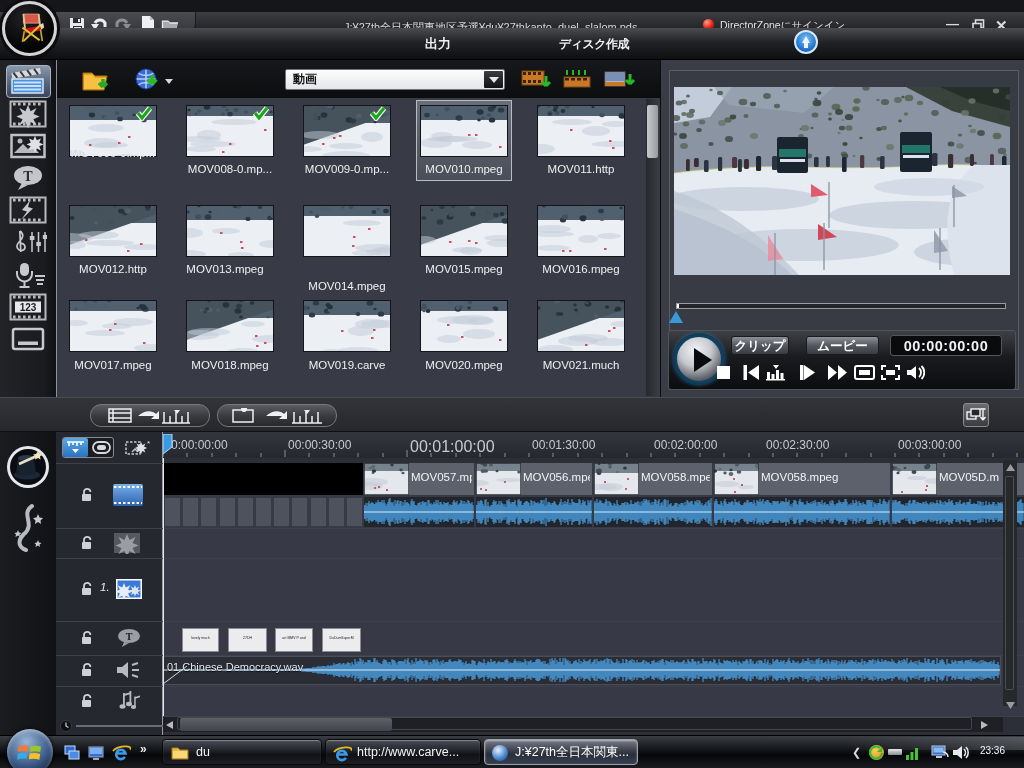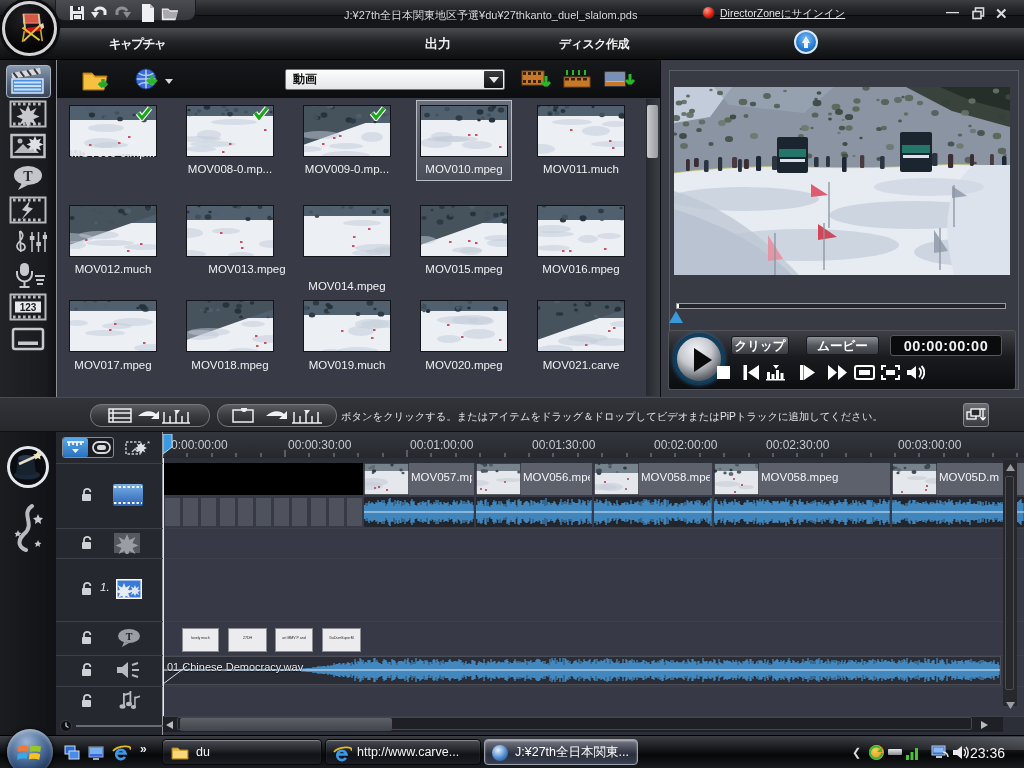--- a/index.html
+++ b/index.html
@@ -1,17 +1,17 @@
 <!DOCTYPE html>
 <html><head><meta charset="utf-8"><style>
 *{margin:0;padding:0;box-sizing:border-box}
 html,body{width:1024px;height:768px;overflow:hidden;background:#000;font-family:"Liberation Sans",sans-serif}
 #app{position:relative;width:1024px;height:768px;background:#15161a}
 
-#titlebar{position:absolute;left:0;top:0;width:1024px;height:16px;background:linear-gradient(#3c3e42,#26282c 55%,#1b1c20);border-bottom:1px solid #0a0a0c}
+#titlebar{position:absolute;left:0;top:12px;width:1024px;height:28px;background:linear-gradient(#3c3e42,#26282c 55%,#1b1c20);border-bottom:1px solid #0a0a0c}
 #icontray{position:absolute;left:55px;top:0;width:141px;height:21px;background:linear-gradient(#4a4c52,#34363c);border-radius:0 0 9px 9px;border:1px solid #1a1b1e;border-top:none}
 .tico{position:absolute;top:3px;width:20px;height:20px;color:#e8e8ec}
 #ptitle{position:absolute;left:344px;top:8px;width:330px;white-space:nowrap;color:#d6d7da;font-size:11px;letter-spacing:0}
 #dzone{position:absolute;left:703px;top:7px;color:#e2e3e6;font-size:10.5px;text-decoration:underline}
 #dzdot{position:absolute;left:702px;top:6px;width:13px;height:13px;border-radius:50%;background:radial-gradient(circle at 35% 30%,#ff9a8a,#e01808 60%,#8a0a00);border:1px solid #333}
 .winbtn{position:absolute;top:8px;color:#dcdce0;font-size:13px;font-weight:bold}
 
 #logo{position:absolute;left:2px;top:1px;width:55px;height:55px;border-radius:50%;background:radial-gradient(circle at 40% 28%,#222226,#050506 65%);border:3px solid #d4d4d6;box-shadow:0 0 0 3px #0c0c0e,0 2px 5px rgba(0,0,0,.8);z-index:60}
 
 #tabbar{position:absolute;left:0;top:28px;width:1024px;height:32px;background:linear-gradient(#4a4c50,#222326 45%,#0e0f11);border-bottom:1px solid #000}
@@ -60,21 +60,21 @@
 #tlruler{position:absolute;left:163px;top:0;width:861px;height:26px;background:linear-gradient(#34363e,#26282e);color:#c8cad2;font-size:11.5px}
 #tracks{position:absolute;left:163px;top:26px;width:861px;height:264px}
 #vscroll2{position:absolute;left:1003px;top:28px;width:14px;height:246px;background:#26282c}
 #hscroll{position:absolute;left:163px;top:285px;width:840px;height:15px;background:#1e2025}
 #hthumb{position:absolute;left:17px;top:1px;width:212px;height:13px;background:linear-gradient(#5e6068,#42444c);border-radius:2px}
 .sarr{position:absolute}
 
 #taskbar{position:absolute;left:0;top:735px;width:1024px;height:33px;background:linear-gradient(#3a3d42,#17181c 40%,#060708 60%,#1a1c20);border-top:1px solid #000}
 .tkbtn{position:absolute;top:3px;height:26px;background:linear-gradient(#4a4c54,#26282e 40%,#101216 60%,#1c1e24);border:1px solid #07080a;border-radius:4px;color:#f2f3f5;font-size:12.5px;line-height:25px;box-shadow:inset 0 1px 1px rgba(255,255,255,.35)}
 #orb{position:absolute;left:7px;top:-7px;width:46px;height:46px;border-radius:50%;background:radial-gradient(circle at 42% 28%,#9ab4d4,#3a5a86 55%,#16233a 85%);box-shadow:0 1px 5px #000,inset 0 2px 4px rgba(255,255,255,.5);z-index:9}
-#clock{position:absolute;right:19px;top:9px;color:#f4f5f8;font-size:14px}
+#clock{position:absolute;right:19px;top:9px;color:#f4f5f8;font-size:10px}
 svg{display:block}
 </style></head><body>
 <div id="app">
 
 <div id="titlebar">
   <div id="icontray"></div>
   <svg class="tico" style="left:67px" viewBox="0 0 20 20">
         <path fill="#e8e8ec" d="M3 3h13l1 1v13H3z"></path>
         <rect x="6" y="3" width="8" height="5" fill="#2a2c30"></rect>
         <rect x="11" y="4" width="2" height="3" fill="#e8e8ec"></rect>
@@ -114,21 +114,20 @@
     <path d="M5 1 L7 1 L9 18 L7 18Z" fill="#d8c890"></path>
         <path d="M22 1 L24 1 L26 18 L24 18Z" fill="#d8c890"></path>
     <path d="M7 17 L26 14 L27 19 L8 22Z" fill="#cc1414"></path>
     <path d="M5 16 L24 30 M24 14 L6 31" stroke="#e0c030" stroke-width="2.2"></path>
     <path d="M7 20 L5 32 M25 18 L27 31" stroke="#c8a820" stroke-width="1.8"></path>
     <path d="M24 13 L28 11 L29 16 L26 18Z" fill="#e8d8b0"></path>
   </svg>
 </div>
 
 <div id="tabbar">
-  <div class="tab" style="left:87px;width:100px;letter-spacing:-1.5px;font-size:12.5px">キャプチャ</div>
   <div class="tab" style="left:398px;width:80px;font-size:13px">出力</div>
   <div class="tab" style="left:544px;width:100px;letter-spacing:-0.5px;font-size:12px">ディスク作成</div>
 </div>
 <div id="pdicon"></div>
 
 <div id="sidebar">
   <div id="sisel"></div>
   <svg class="sico" style="top:8px" viewBox="0 0 38 28">
 <g transform="rotate(-10 8 8)">
           <rect x="3" y="4" width="29" height="6" fill="#d8d9dc"></rect>
@@ -414,21 +413,21 @@
         <ellipse cx="3" cy="44" rx="15" ry="5" fill="#c2cbd8" opacity=".5"></ellipse>
         <ellipse cx="59" cy="26" rx="14" ry="5" fill="#c2cbd8" opacity=".5"></ellipse>
         <ellipse cx="78" cy="19" rx="13" ry="3" fill="#c2cbd8" opacity=".5"></ellipse>
         <ellipse cx="35" cy="17" rx="20" ry="3" fill="#c2cbd8" opacity=".5"></ellipse>
         <ellipse cx="77" cy="39" rx="23" ry="3" fill="#c2cbd8" opacity=".5"></ellipse>
         <rect x="72" y="35" width="2.5" height="2" fill="#cc5060"></rect>
         <rect x="75" y="42" width="2.5" height="2" fill="#cc5060"></rect>
         <rect x="33" y="24" width="2.5" height="2" fill="#cc5060"></rect>
         <rect width="88" height="52" fill="none" stroke="#14151a" stroke-width="2"></rect>
       </svg>
-<div class="tlabel" style="left:464px;top:103px">MOV011.much</div>
+<div class="tlabel" style="left:464px;top:103px">MOV011.http</div>
 <svg style="position:absolute;left:12px;top:145px" width="88" height="52" viewBox="0 0 88 52">
         <rect width="88" height="52" fill="#ecEFF4"></rect>
         <rect width="88" height="18" fill="#50606e"></rect>
         <path d="M0 0 L88 0 L88 9 L0 40Z" fill="#46525c"></path>
         <ellipse cx="56" cy="8" rx="2.9" ry="2.4" fill="#2e3a44"></ellipse>
         <ellipse cx="32" cy="8" rx="1.6" ry="1.3" fill="#40505c"></ellipse>
         <ellipse cx="52" cy="6" rx="2.9" ry="2.3" fill="#26323c"></ellipse>
         <ellipse cx="42" cy="17" rx="2.7" ry="2.1" fill="#40505c"></ellipse>
         <ellipse cx="82" cy="2" rx="2.5" ry="2.0" fill="#4e5e6a"></ellipse>
         <ellipse cx="46" cy="0" rx="2.2" ry="1.8" fill="#2e3a44"></ellipse>
@@ -443,21 +442,21 @@
         <ellipse cx="6" cy="40" rx="11" ry="4" fill="#c2cbd8" opacity=".5"></ellipse>
         <ellipse cx="1" cy="33" rx="23" ry="5" fill="#c2cbd8" opacity=".5"></ellipse>
         <ellipse cx="75" cy="42" rx="20" ry="3" fill="#c2cbd8" opacity=".5"></ellipse>
         <ellipse cx="30" cy="30" rx="20" ry="4" fill="#c2cbd8" opacity=".5"></ellipse>
         <ellipse cx="41" cy="38" rx="24" ry="3" fill="#c2cbd8" opacity=".5"></ellipse>
         <rect x="71" y="38" width="2.5" height="2" fill="#cc5060"></rect>
         <rect x="16" y="34" width="2.5" height="2" fill="#cc5060"></rect>
         <rect x="58" y="45" width="2.5" height="2" fill="#cc5060"></rect>
         <rect width="88" height="52" fill="none" stroke="#14151a" stroke-width="2"></rect>
       </svg>
-<div class="tlabel" style="left:-4px;top:203px">MOV012.much</div>
+<div class="tlabel" style="left:-4px;top:203px">MOV012.http</div>
 <svg style="position:absolute;left:129px;top:145px" width="88" height="52" viewBox="0 0 88 52">
         <rect width="88" height="52" fill="#ecEFF4"></rect>
         <rect width="88" height="15" fill="#50606e"></rect>
         <ellipse cx="24" cy="7" rx="1.7" ry="1.3" fill="#26323c"></ellipse>
         <ellipse cx="2" cy="7" rx="1.7" ry="1.4" fill="#2e3a44"></ellipse>
         <ellipse cx="84" cy="13" rx="2.8" ry="2.2" fill="#2e3a44"></ellipse>
         <ellipse cx="12" cy="12" rx="3.0" ry="2.4" fill="#40505c"></ellipse>
         <ellipse cx="87" cy="11" rx="2.4" ry="1.9" fill="#4e5e6a"></ellipse>
         <ellipse cx="13" cy="1" rx="1.6" ry="1.3" fill="#26323c"></ellipse>
         <ellipse cx="22" cy="12" rx="3.4" ry="2.7" fill="#2e3a44"></ellipse>
@@ -471,21 +470,21 @@
         <ellipse cx="1" cy="28" rx="16" ry="5" fill="#c2cbd8" opacity=".5"></ellipse>
         <ellipse cx="0" cy="49" rx="20" ry="4" fill="#c2cbd8" opacity=".5"></ellipse>
         <ellipse cx="40" cy="26" rx="14" ry="3" fill="#c2cbd8" opacity=".5"></ellipse>
         <ellipse cx="55" cy="50" rx="13" ry="3" fill="#c2cbd8" opacity=".5"></ellipse>
         <ellipse cx="87" cy="39" rx="14" ry="4" fill="#c2cbd8" opacity=".5"></ellipse>
         <rect x="54" y="36" width="2.5" height="2" fill="#cc5060"></rect>
         <rect x="55" y="42" width="2.5" height="2" fill="#cc5060"></rect>
         <rect x="34" y="27" width="2.5" height="2" fill="#cc5060"></rect>
         <rect width="88" height="52" fill="none" stroke="#14151a" stroke-width="2"></rect>
       </svg>
-<div class="tlabel" style="left:130px;top:203px">MOV013.mpeg</div>
+<div class="tlabel" style="left:108px;top:203px">MOV013.mpeg</div>
 <svg style="position:absolute;left:246px;top:145px" width="88" height="52" viewBox="0 0 88 52">
         <rect width="88" height="52" fill="#ecEFF4"></rect>
         <rect width="88" height="11" fill="#50606e"></rect>
         <ellipse cx="86" cy="1" rx="3.0" ry="2.4" fill="#4e5e6a"></ellipse>
         <ellipse cx="75" cy="4" rx="1.6" ry="1.3" fill="#40505c"></ellipse>
         <ellipse cx="14" cy="11" rx="2.3" ry="1.9" fill="#40505c"></ellipse>
         <ellipse cx="85" cy="5" rx="1.5" ry="1.2" fill="#4e5e6a"></ellipse>
         <ellipse cx="39" cy="3" rx="1.8" ry="1.5" fill="#4e5e6a"></ellipse>
         <ellipse cx="20" cy="3" rx="3.1" ry="2.4" fill="#4e5e6a"></ellipse>
         <ellipse cx="11" cy="0" rx="2.7" ry="2.2" fill="#4e5e6a"></ellipse>
@@ -641,21 +640,21 @@
         <ellipse cx="29" cy="52" rx="12" ry="3" fill="#c2cbd8" opacity=".5"></ellipse>
         <ellipse cx="58" cy="31" rx="13" ry="5" fill="#c2cbd8" opacity=".5"></ellipse>
         <ellipse cx="69" cy="24" rx="17" ry="5" fill="#c2cbd8" opacity=".5"></ellipse>
         <ellipse cx="55" cy="51" rx="20" ry="4" fill="#c2cbd8" opacity=".5"></ellipse>
         <ellipse cx="81" cy="24" rx="23" ry="4" fill="#c2cbd8" opacity=".5"></ellipse>
         <rect x="38" y="30" width="2.5" height="2" fill="#cc5060"></rect>
         <rect x="68" y="37" width="2.5" height="2" fill="#cc5060"></rect>
         <rect x="70" y="29" width="2.5" height="2" fill="#cc5060"></rect>
         <rect width="88" height="52" fill="none" stroke="#14151a" stroke-width="2"></rect>
       </svg>
-<div class="tlabel" style="left:230px;top:299px">MOV019.much</div>
+<div class="tlabel" style="left:230px;top:299px">MOV019.carve</div>
 <svg style="position:absolute;left:363px;top:240px" width="88" height="52" viewBox="0 0 88 52">
         <rect width="88" height="52" fill="#ecEFF4"></rect>
         <rect width="88" height="11" fill="#50606e"></rect>
         <ellipse cx="48" cy="1" rx="2.1" ry="1.6" fill="#4e5e6a"></ellipse>
         <ellipse cx="75" cy="8" rx="2.2" ry="1.8" fill="#26323c"></ellipse>
         <ellipse cx="38" cy="9" rx="3.4" ry="2.7" fill="#2e3a44"></ellipse>
         <ellipse cx="38" cy="8" rx="2.2" ry="1.8" fill="#4e5e6a"></ellipse>
         <ellipse cx="31" cy="2" rx="2.9" ry="2.4" fill="#4e5e6a"></ellipse>
         <ellipse cx="41" cy="7" rx="1.8" ry="1.5" fill="#40505c"></ellipse>
         <ellipse cx="8" cy="11" rx="2.4" ry="2.0" fill="#26323c"></ellipse>
@@ -698,21 +697,21 @@
         <ellipse cx="51" cy="38" rx="20" ry="4" fill="#c2cbd8" opacity=".5"></ellipse>
         <ellipse cx="72" cy="42" rx="19" ry="4" fill="#c2cbd8" opacity=".5"></ellipse>
         <ellipse cx="41" cy="41" rx="20" ry="5" fill="#c2cbd8" opacity=".5"></ellipse>
         <ellipse cx="18" cy="50" rx="18" ry="5" fill="#c2cbd8" opacity=".5"></ellipse>
         <ellipse cx="85" cy="24" rx="12" ry="3" fill="#c2cbd8" opacity=".5"></ellipse>
         <rect x="71" y="30" width="2.5" height="2" fill="#cc5060"></rect>
         <rect x="48" y="44" width="2.5" height="2" fill="#cc5060"></rect>
         <rect x="76" y="27" width="2.5" height="2" fill="#cc5060"></rect>
         <rect width="88" height="52" fill="none" stroke="#14151a" stroke-width="2"></rect>
       </svg>
-<div class="tlabel" style="left:464px;top:299px">MOV021.carve</div>
+<div class="tlabel" style="left:464px;top:299px">MOV021.much</div>
   <div id="libscroll">
         <div id="libthumbbar"></div>
     <svg style="position:absolute;left:2px;top:320px" width="9" height="8" viewBox="0 0 9 8">
           <path d="M0 0h9l-4.5 7z" fill="#b8bac0"></path>
         </svg>
   </div>
 </div>
 
 <div id="preview">
       <div id="pvframe"></div>
@@ -927,21 +926,20 @@
       </svg>
   <svg style="position:absolute;left:232px;top:10px" width="92" height="16" viewBox="0 0 92 16">
         <rect x="1" y="2" width="20" height="12" fill="none" stroke="#f0f0f4" stroke-width="1.5"></rect>
         <path d="M5 6 l5 5 M12 4 a3 3 0 1 1 .1 0" fill="#f0f0f4"></path>
         <path d="M34 8 C 40 2, 48 2, 52 6 l3-3 v8 h-8 l3-3" fill="#f0f0f4"></path>
         <g stroke="#f0f0f4" stroke-width="1.5" fill="none">
           <path d="M62 15 V4 M68 15 V8 M74 15 V4 M80 15 V8 M86 15 V4 M60 15 h30"></path>
         </g>
         <path d="M72 2 h6 l-3 4z" fill="#f0f0f4"></path>
       </svg>
-  <div id="fntext">ボタンをクリックする。またはアイテムをドラッグ＆ドロップしてビデオまたはPiPトラックに追加してください。</div>
   <div id="fnright">
         <svg style="position:absolute;left:2px;top:3px" width="20" height="17" viewBox="0 0 20 17">
           <rect x="1" y="5" width="9" height="7" fill="none" stroke="#fff" stroke-width="1.3"></rect>
           <rect x="5" y="2" width="9" height="7" fill="#26282c" stroke="#fff" stroke-width="1.3"></rect>
           <path d="M17 3v10m0 0l-2.5-3m2.5 3l2.5-3M14.5 2h5" stroke="#fff" stroke-width="1.3" fill="none"></path>
         </svg>
       </div>
 </div>
 
 <div id="tl">
@@ -1056,21 +1054,21 @@
 <div style="position:absolute;left:108px;top:1px;width:5px;height:11px;background:linear-gradient(#e8e9ec,#9a9ba0);border:1px solid #2a2b2e;border-radius:1px"></div>
 <svg style="position:absolute;left:124px;top:1px" width="12" height="12" viewBox="0 0 12 12">
             <circle cx="6" cy="6" r="5.5" fill="#0e0f12" stroke="#3a3c42"></circle>
             <path d="M6 2.5 V6 L8.5 7.5" stroke="#c8c9ce" stroke-width="1.3" fill="none"></path>
           </svg>
 </div>
       </div>
   <div id="tlruler">
         <div style="position:absolute;left:8px;top:6px;font-size:12px">0:00:00:00</div>
 <div style="position:absolute;left:125px;top:6px;font-size:12px">00:00:30:00</div>
-<div style="position:absolute;left:247px;top:6px;font-size:12px">00:01:00:00</div>
+<div style="position:absolute;left:247px;top:6px;font-size:16px">00:01:00:00</div>
 <div style="position:absolute;left:369px;top:6px;font-size:12px">00:01:30:00</div>
 <div style="position:absolute;left:491px;top:6px;font-size:12px">00:02:00:00</div>
 <div style="position:absolute;left:603px;top:6px;font-size:12px">00:02:30:00</div>
 <div style="position:absolute;left:735px;top:6px;font-size:12px">00:03:00:00</div>
 <svg style="position:absolute;left:0;top:0" width="861" height="26" viewBox="0 0 861 26">
           <path d="M0 18 V25 M24 21 V25 M49 21 V25 M73 21 V25 M98 21 V25 M122 18 V25 M146 21 V25 M171 21 V25 M195 21 V25 M220 21 V25 M244 18 V25 M268 21 V25 M293 21 V25 M317 21 V25 M342 21 V25 M366 21 V25 M390 21 V25 M415 21 V25 M439 21 V25 M464 21 V25 M488 21 V25 M512 21 V25 M537 21 V25 M561 21 V25 M586 21 V25 M610 21 V25 M634 21 V25 M659 21 V25 M683 21 V25 M708 21 V25 M732 21 V25 M756 21 V25 M781 21 V25 M805 21 V25 M830 21 V25 M854 21 V25" stroke="#8a8f9a" stroke-width="1"></path>
         </svg>
 <svg style="position:absolute;left:0;top:2px" width="10" height="22" viewBox="0 0 10 22">
           <path d="M0 0 L9 0 L9 13 L0 20Z" fill="#3a9ae0" stroke="#b8d8f0" stroke-width="1"></path>
         </svg>

